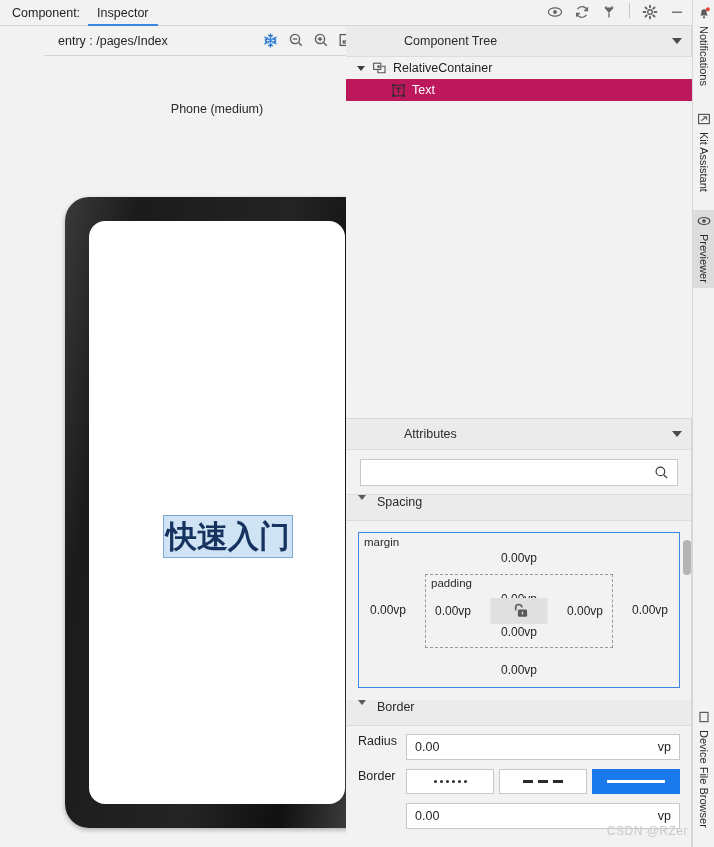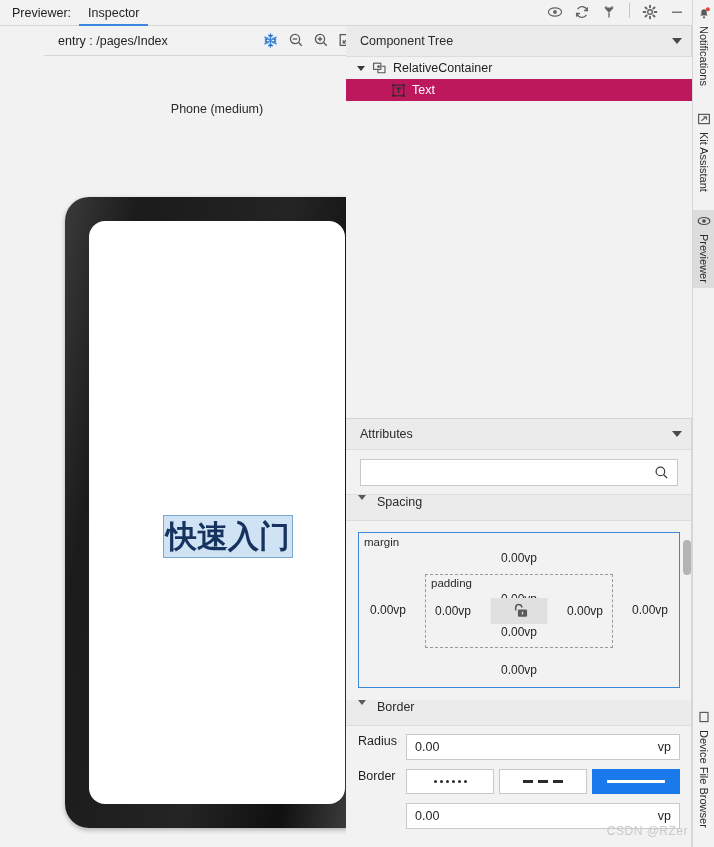--- a/index.html
+++ b/index.html
@@ -106,21 +106,21 @@
     background: #f2f2f2;
   }
 
   .section-header {
     height: 31px; display: flex; align-items: center;
     background: #ebebeb;
     border-bottom: 1px solid #dcdcdc;
     padding: 0 10px 0 14px;
     font-size: 12.5px; color: #2a2a2a;
   }
-  .section-header .title { flex: 1; }
+  .section-header .title { flex: 1; margin-left: 44px; }
   .caret-down {
     width: 0; height: 0;
     border-left: 5.5px solid transparent;
     border-right: 5.5px solid transparent;
     border-top: 6px solid #4a4a4a;
   }
   .caret-small {
     width: 0; height: 0;
     border-left: 4.5px solid transparent;
     border-right: 4.5px solid transparent;
@@ -265,21 +265,21 @@
     font-family: "Liberation Sans", sans-serif;
     pointer-events: none;
   }
 </style>
 </head>
 <body>
 
 <div id="app">
 
   <div class="topbar">
-    <span class="tb-label">Previewer:</span>
+    <span class="tb-label">Component:</span>
     <span class="tb-tab active">Inspector</span>
     <span class="tb-spacer"></span>
     <span class="tb-icons">
       <span class="icn">
         <svg width="16" height="16" viewBox="0 0 16 16">
             <ellipse cx="8" cy="8" rx="6.6" ry="4.1" fill="none" stroke="#636363" stroke-width="1.2"></ellipse>
             <circle cx="8" cy="8" r="1.9" fill="#636363"></circle>
           </svg>
       </span>
       <span class="icn">

